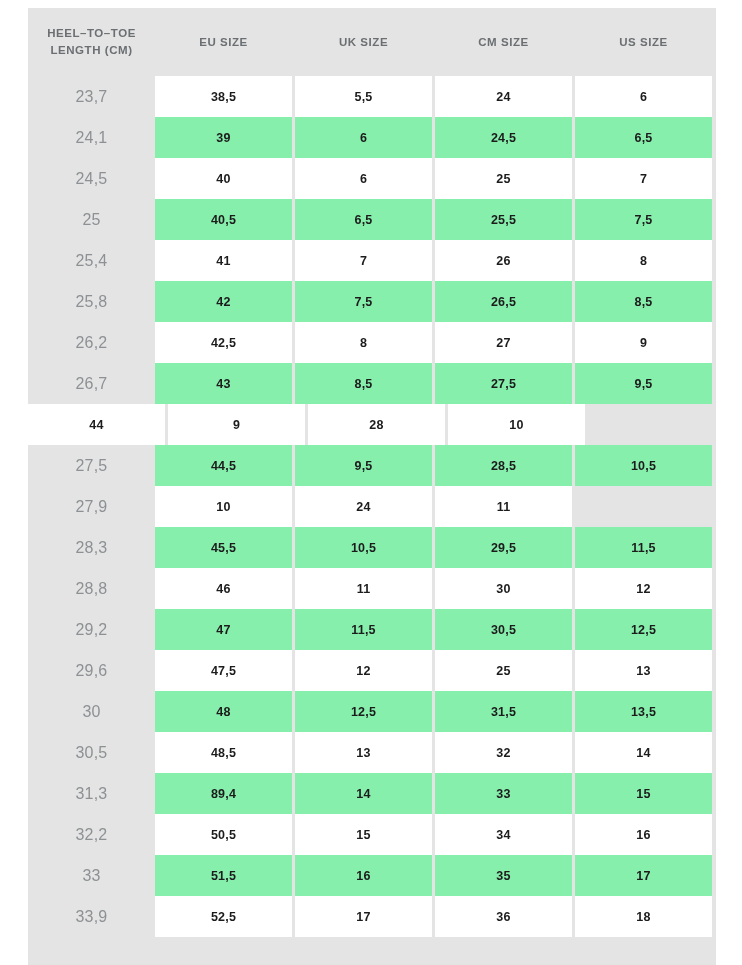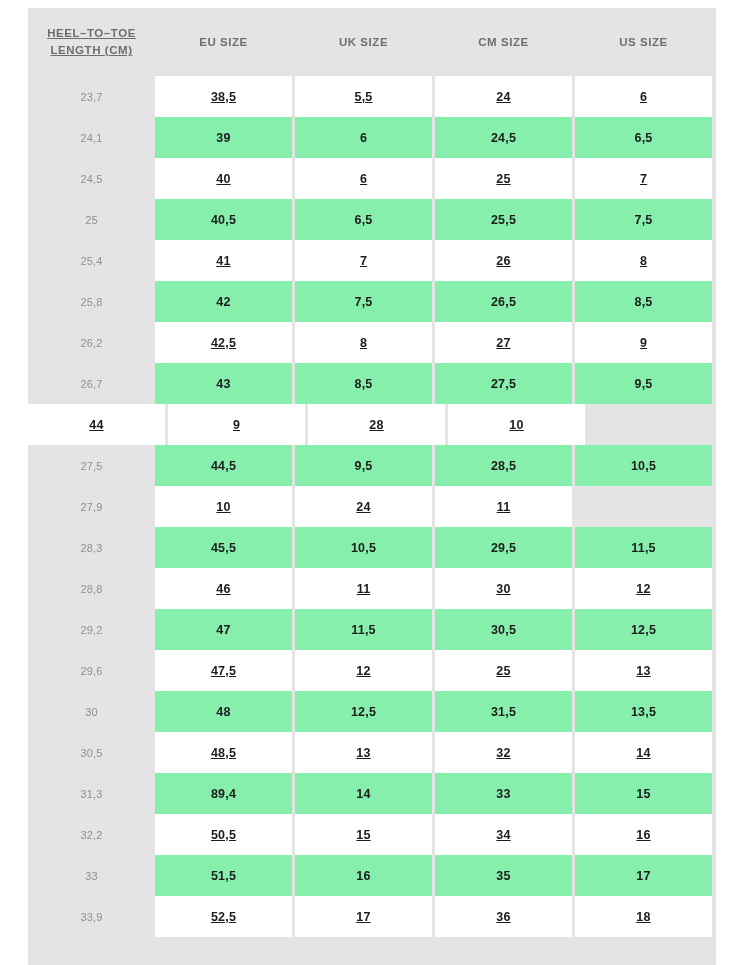--- a/index.html
+++ b/index.html
@@ -45,21 +45,20 @@
     font-weight: bold;
     letter-spacing: 0.55px;
     color: #6b6f72;
     line-height: 1.45;
     text-transform: uppercase;
   }
   .head-cell.first {
     width: 127px;
     padding: 0 4px;
     box-sizing: border-box;
-    text-decoration: underline;
   }
   .head-cell.metric {
     width: 137px;
     margin-right: 3px;
     box-sizing: border-box;
     text-align: right;
   }
   .head-cell.metric.last { margin-right: 0; }
 
   
@@ -71,40 +70,40 @@
   .chart-row {
     display: flex;
     width: 688px;
     height: 41px;
   }
   .len-cell {
     width: 127px;
     display: flex;
     align-items: center;
     justify-content: center;
-    font-size: 11px;
+    font-size: 16px;
     color: #8d9194;
     background: #e4e4e4;
     letter-spacing: 0.2px;
     box-sizing: border-box;
   }
   .val-cell {
     width: 137px;
     margin-right: 3px;
     display: flex;
     align-items: center;
     justify-content: center;
     font-size: 12.5px;
     font-weight: bold;
     color: #1c1c1c;
     letter-spacing: 0.2px;
     box-sizing: border-box;
   }
   .val-cell.last { margin-right: 0; }
-  .chart-row.odd  .val-cell { background: #ffffff; text-decoration: underline; }
+  .chart-row.odd  .val-cell { background: #ffffff; }
   .chart-row.even .val-cell { background: #86efac; }
 </style>
 </head>
 <body>
 
 <div id="root">
   <div class="size-chart">
 
     <div class="chart-head">
       <div class="head-cell first">HEEL–TO–TOE LENGTH (cm)</div>

